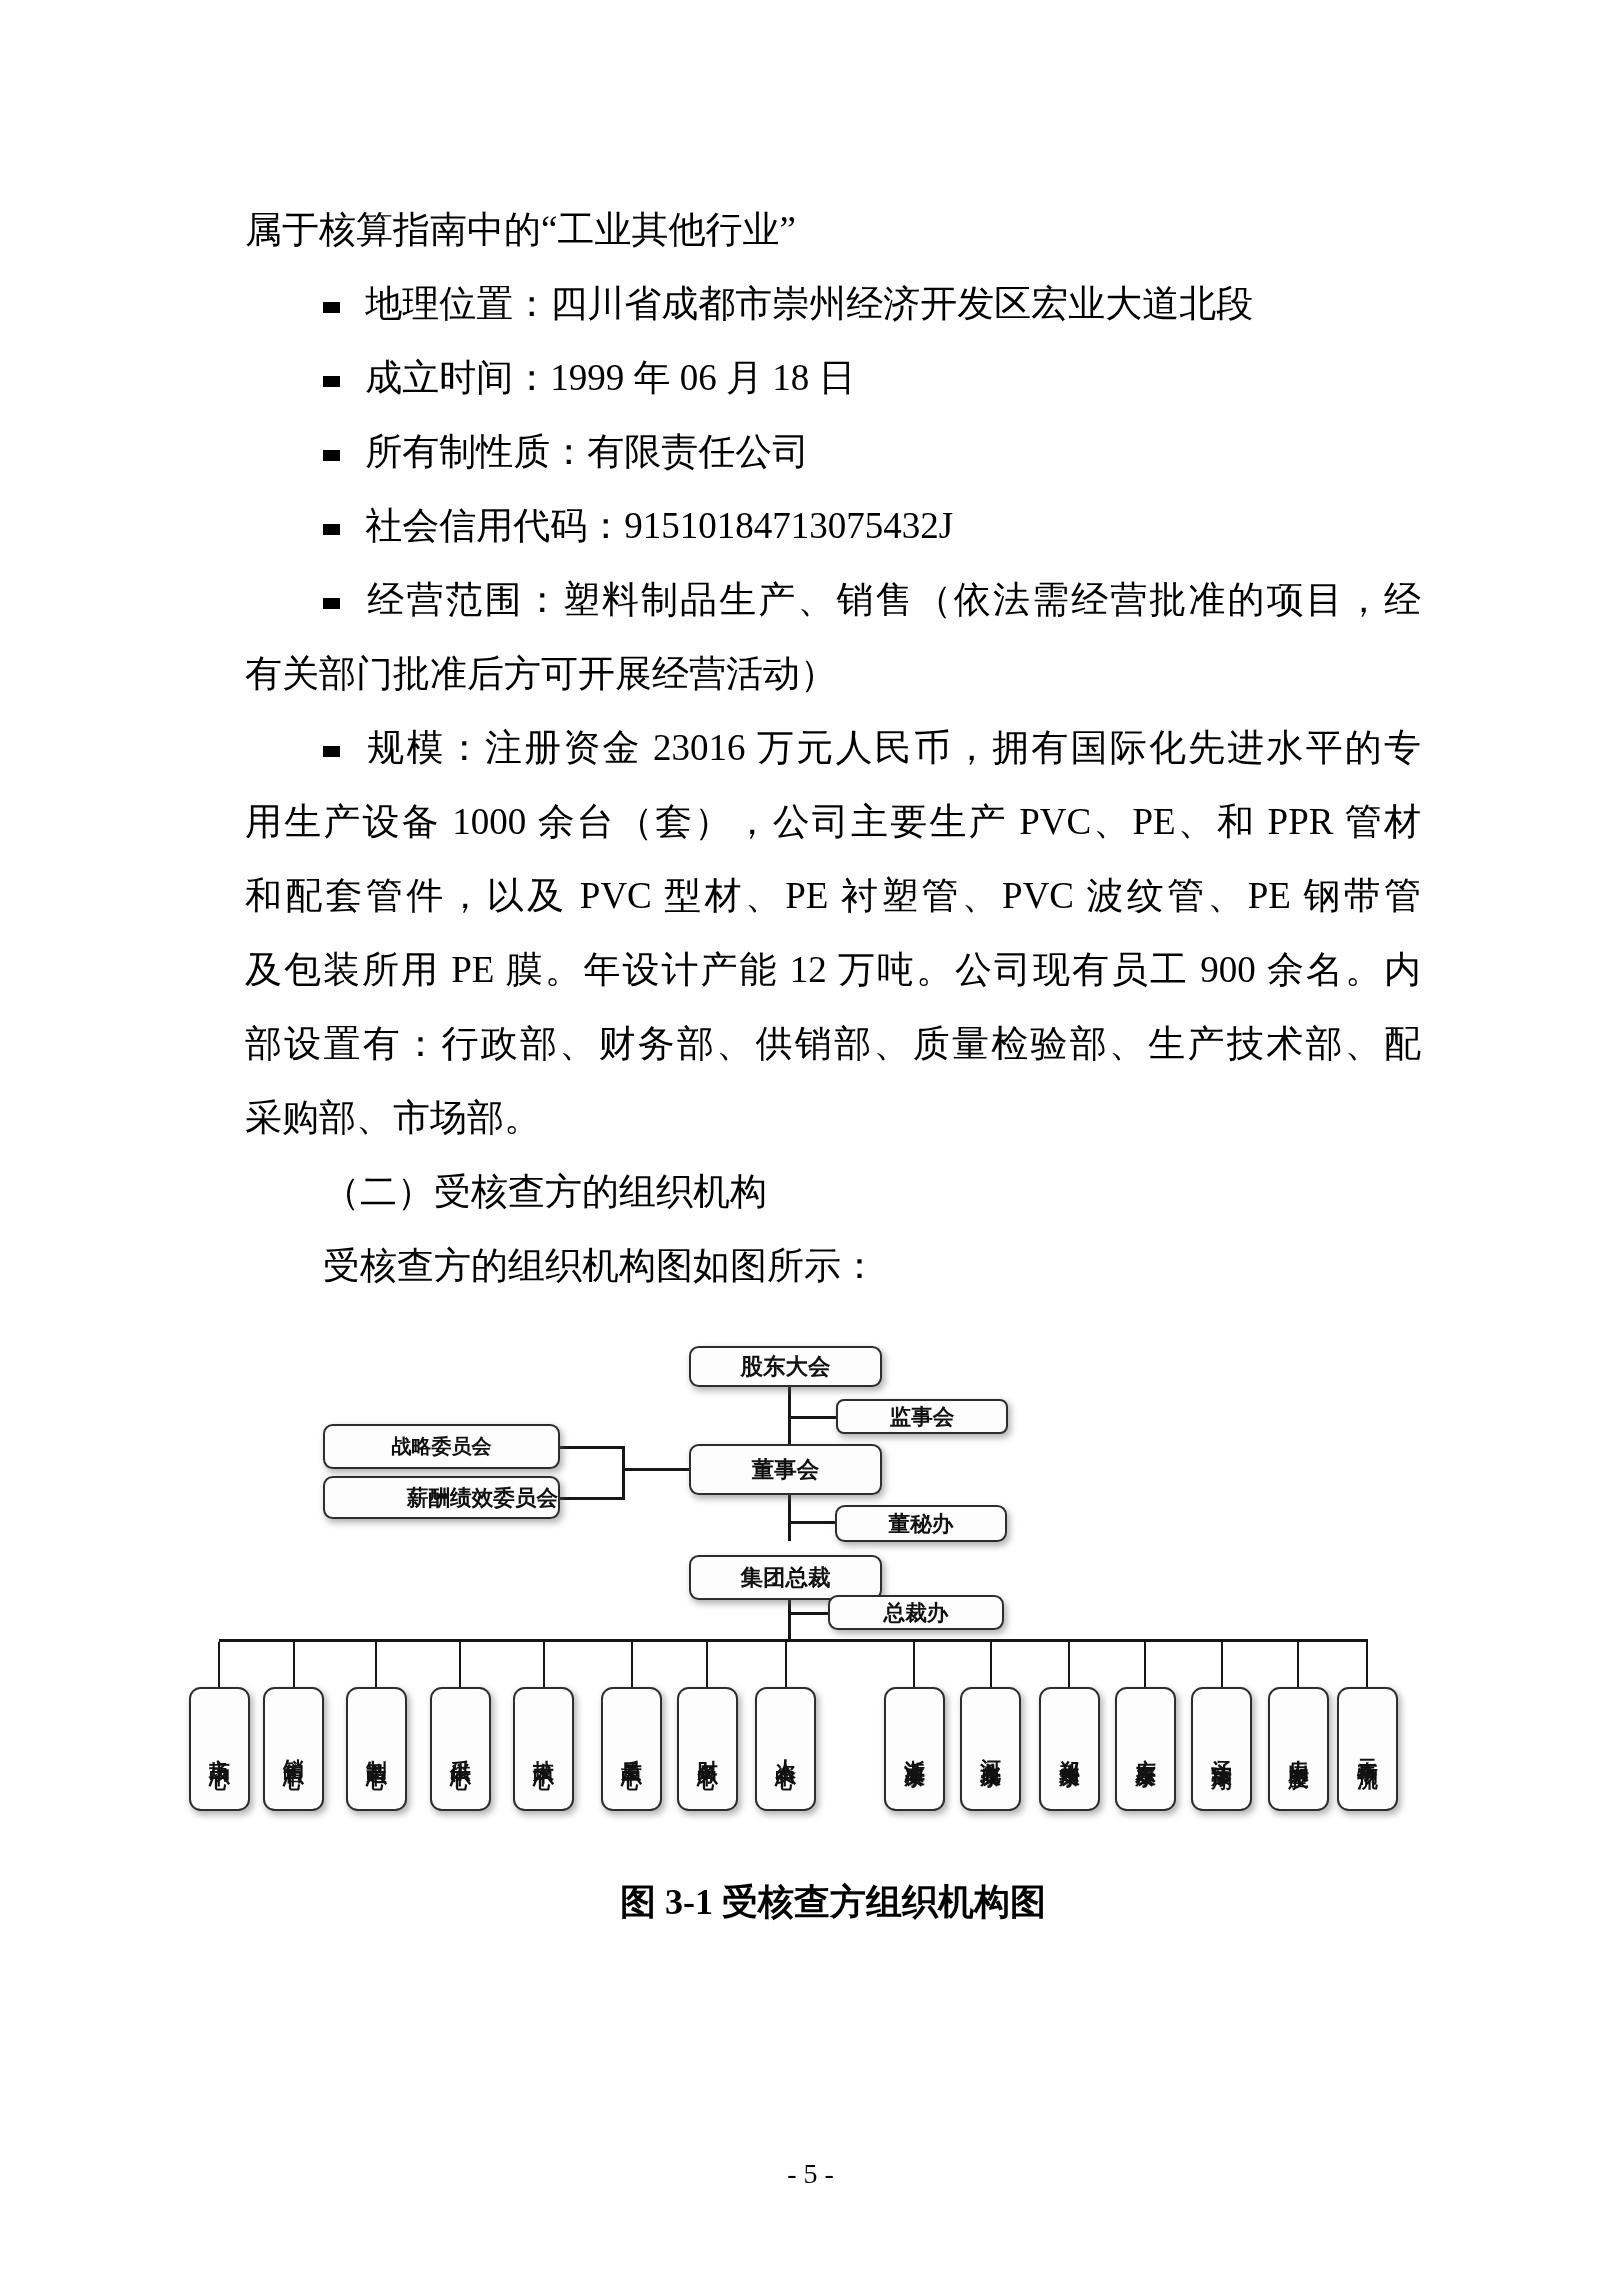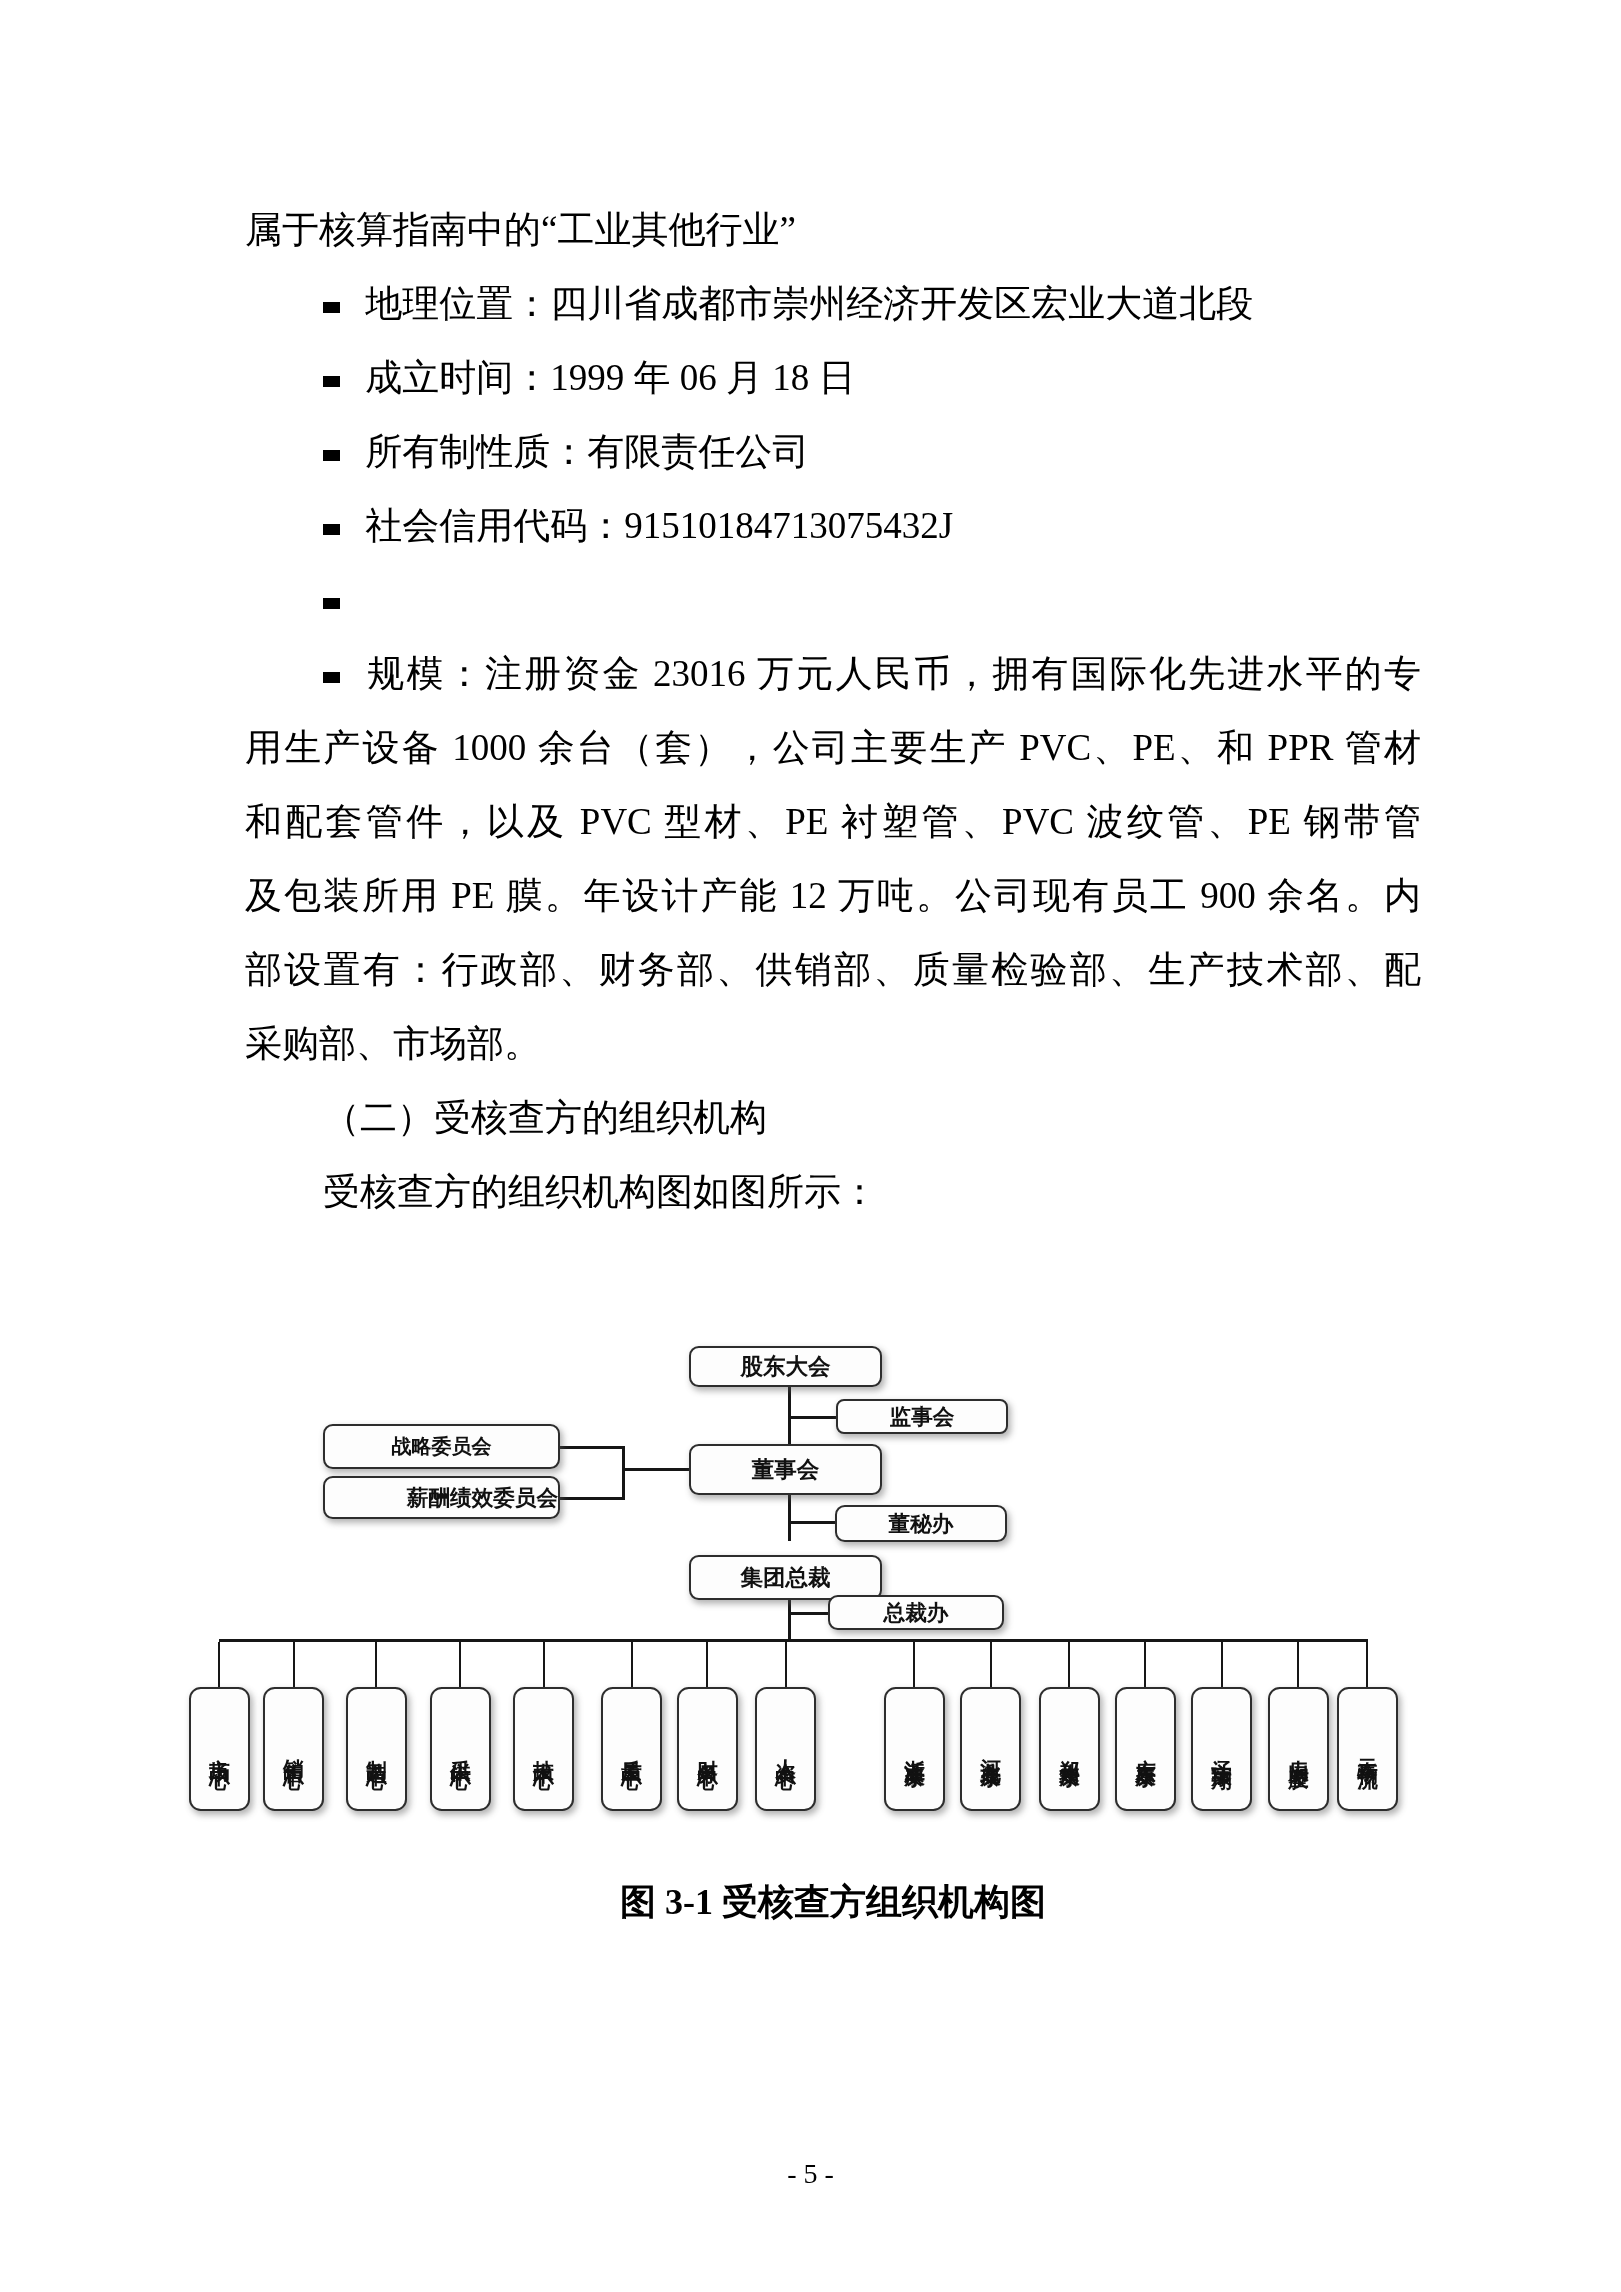--- a/index.html
+++ b/index.html
@@ -122,21 +122,22 @@
 <body>
 
 <div class="page">
 
   <div class="textblock">
     <div class="ln"><span>属于核算指南中的“工业其他行业”</span></div>
     <div class="ln blt-wrap"><span class="blt"></span><span>地理位置：四川省成都市崇州经济开发区宏业大道北段</span></div>
     <div class="ln blt-wrap"><span class="blt"></span><span>成立时间：1999 年 06 月 18 日</span></div>
     <div class="ln blt-wrap"><span class="blt"></span><span>所有制性质：有限责任公司</span></div>
     <div class="ln blt-wrap"><span class="blt"></span><span>社会信用代码：91510184713075432J</span></div>
-    <div class="ln blt-wrap j"><span class="blt"></span></div>
+    <div class="ln blt-wrap j"><span class="blt"></span><span>经营范围：塑料制品生产、销售（依法需经营批准的项目，经</span></div>
+    <div class="ln"><span>有关部门批准后方可开展经营活动）</span></div>
     <div class="ln blt-wrap j"><span class="blt"></span><span>规模：注册资金 23016 万元人民币，拥有国际化先进水平的专</span></div>
     <div class="ln j"><span>用生产设备 1000 余台（套），公司主要生产 PVC、PE、和 PPR 管材</span></div>
     <div class="ln j"><span>和配套管件，以及 PVC 型材、PE 衬塑管、PVC 波纹管、PE 钢带管</span></div>
     <div class="ln j"><span>及包装所用 PE 膜。年设计产能 12 万吨。公司现有员工 900 余名。内</span></div>
     <div class="ln j"><span>部设置有：行政部、财务部、供销部、质量检验部、生产技术部、配</span></div>
     <div class="ln"><span>采购部、市场部。</span></div>
     <div class="ln indent"><span>（二）受核查方的组织机构</span></div>
     <div class="ln indent"><span>受核查方的组织机构图如图所示：</span></div>
   </div>
 

